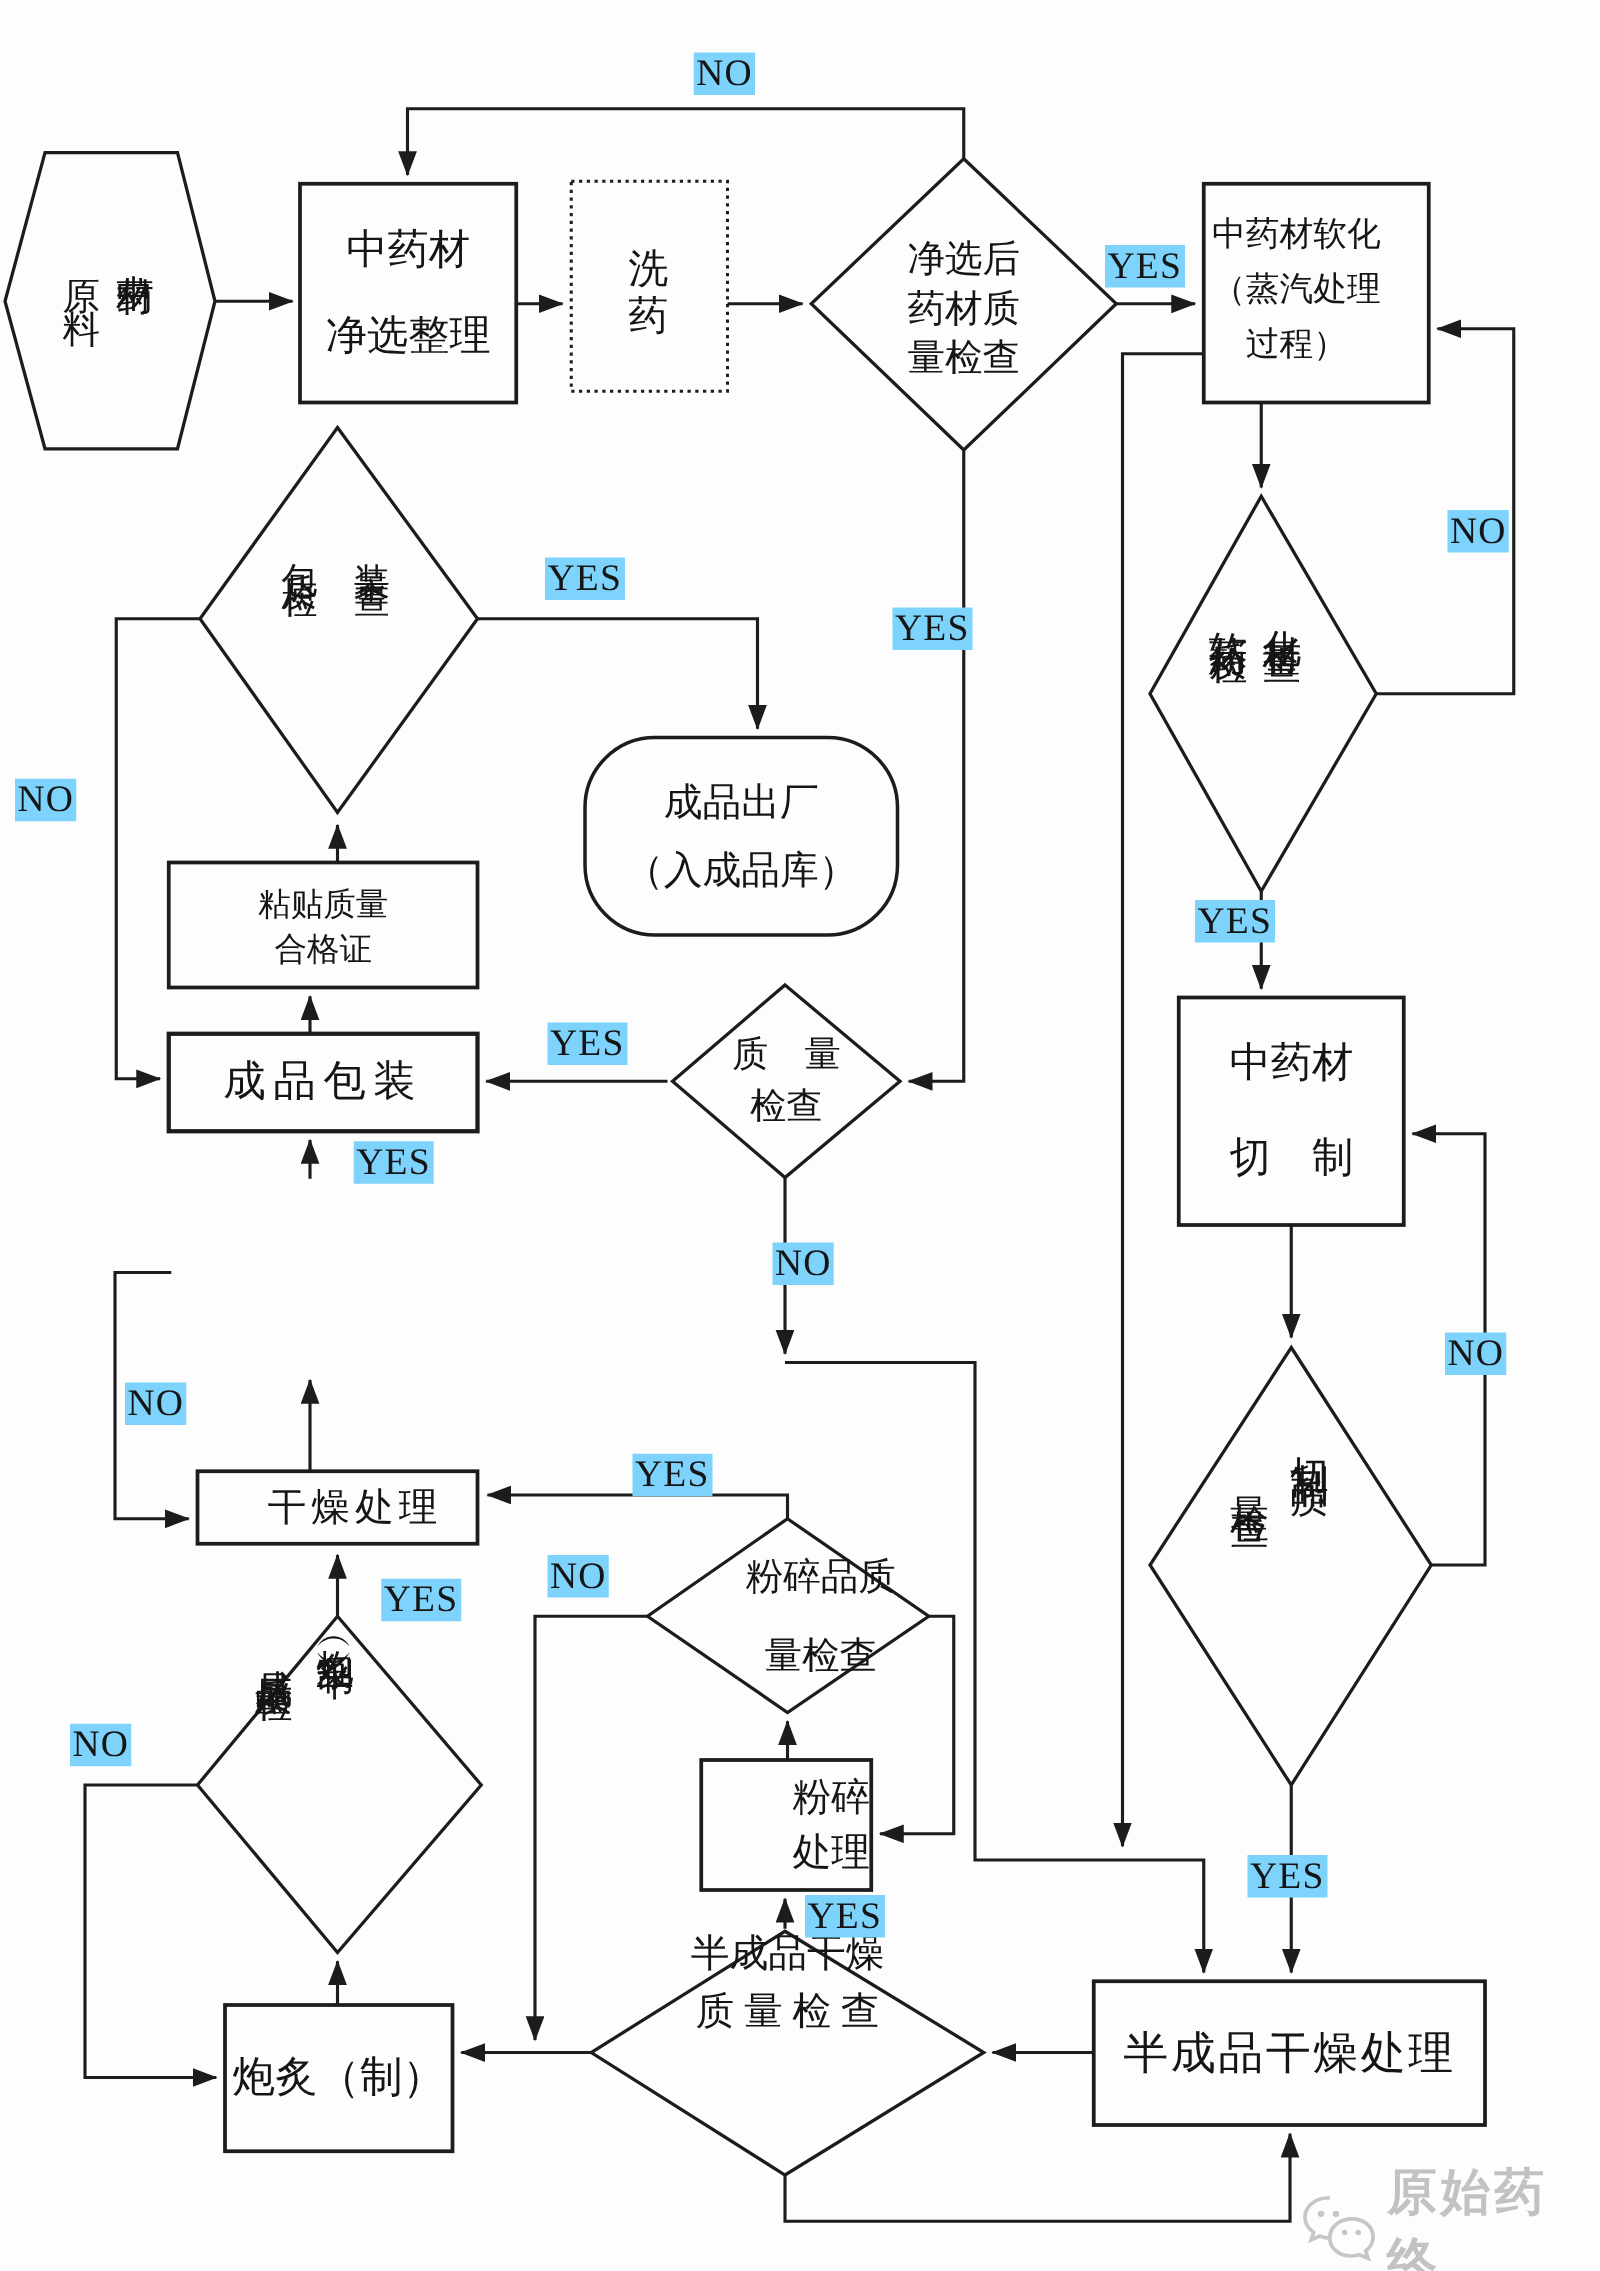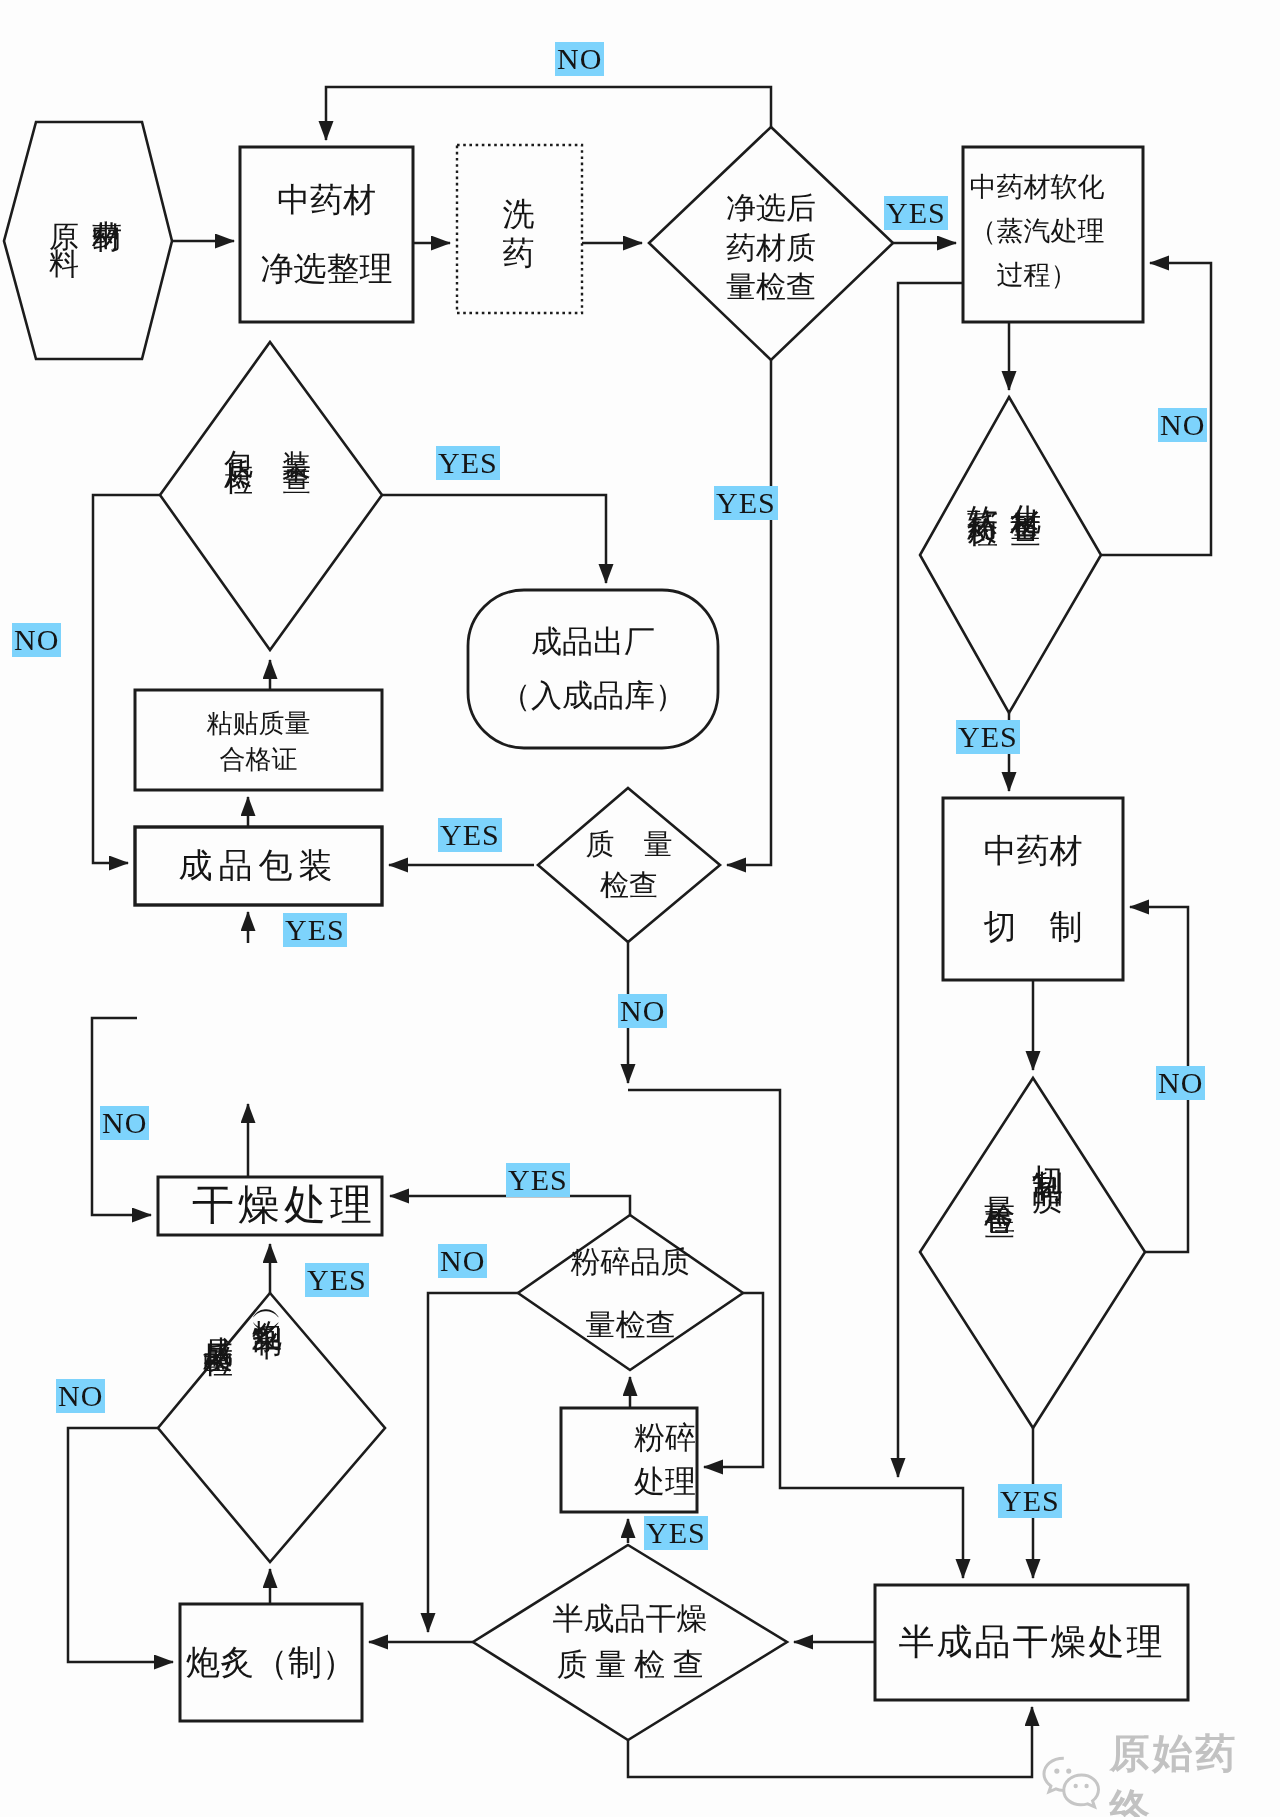--- a/index.html
+++ b/index.html
@@ -121,36 +121,36 @@
   <div class="node-text" style="left:943px;top:798px;width:180px;height:182px;font-size:33px;gap:34px;">
     <div>中药材</div>
     <div>切　制</div>
   </div>
 
   <div class="vcol" style="left:984px;top:1172px;font-size:31px;letter-spacing:6px;">量检查</div>
   <div class="vcol" style="left:1032px;top:1140px;font-size:31px;letter-spacing:6px;">切制品质</div>
 
   <div class="node-text" style="left:875px;top:1585px;width:313px;height:115px;font-size:36px;letter-spacing:2px;">半成品干燥处理</div>
 
-  <div class="node-text" style="left:473px;top:1558px;width:314px;height:168px;font-size:31px;line-height:1.5;">
+  <div class="node-text" style="left:473px;top:1502px;width:314px;height:168px;font-size:31px;line-height:1.5;">
     <div>半成品干燥</div>
     <div>质 量 检 查</div>
   </div>
 
   <div class="node-text" style="left:561px;top:1408px;width:136px;height:104px;font-size:31px;gap:4px;padding-left:36px;">
     <div>粉碎</div>
     <div>处理</div>
   </div>
 
-  <div class="node-text" style="left:518px;top:1228px;width:225px;height:130px;font-size:30px;line-height:1.45;gap:20px;">
+  <div class="node-text" style="left:544px;top:1228px;width:225px;height:130px;font-size:30px;line-height:1.45;gap:20px;">
     <div>粉碎品质</div>
     <div>量检查</div>
   </div>
 
-  <div class="node-text" style="left:158px;top:1177px;width:252px;height:58px;font-size:42px;letter-spacing:4px;">干燥处理</div>
+  <div class="node-text" style="left:158px;top:1177px;width:252px;height:58px;font-size:31px;letter-spacing:4px;">干燥处理</div>
 
   <div class="vcol" style="left:203px;top:1312px;font-size:30px;letter-spacing:3px;">成品质量检</div>
   <div class="vcol" style="left:252px;top:1296px;font-size:30px;letter-spacing:2px;">炮炙（制）半</div>
 
   <div class="node-text" style="left:135px;top:827px;width:247px;height:78px;font-size:34px;letter-spacing:6px;">成品包装</div>
 
   <div class="node-text" style="left:180px;top:1604px;width:182px;height:117px;font-size:34px;">炮炙（制）</div>
 
   <div class="node-text" style="left:135px;top:690px;width:247px;height:104px;font-size:26px;line-height:1.4;text-align:right;">
     <div>粘贴质量</div>

